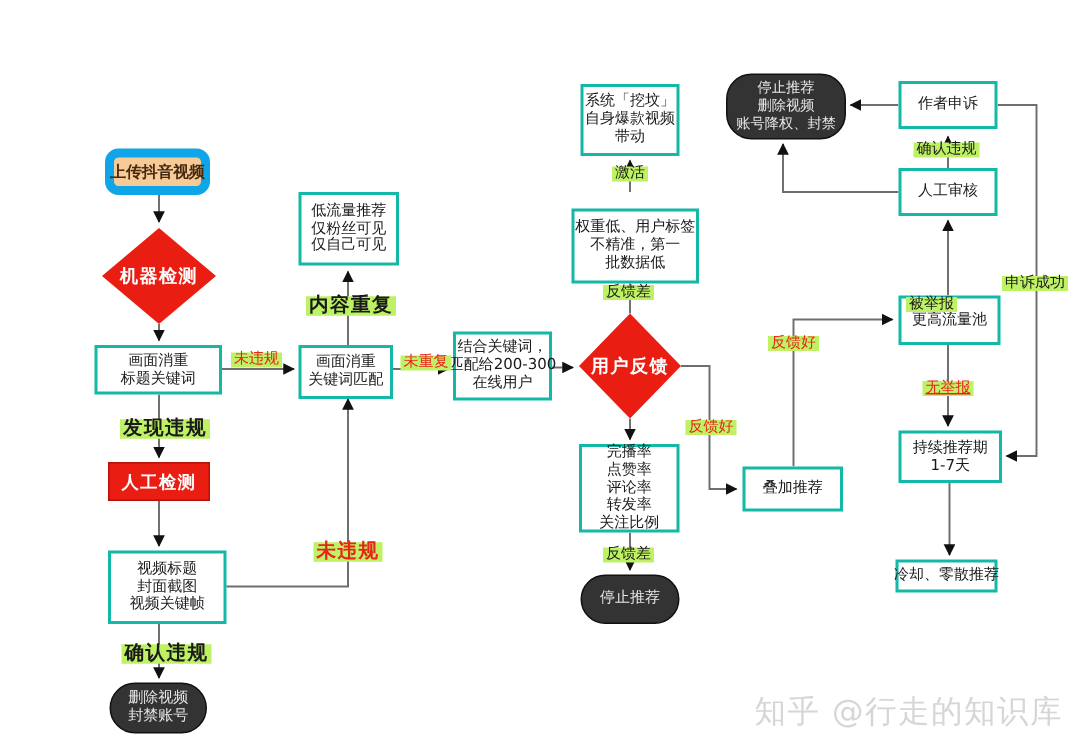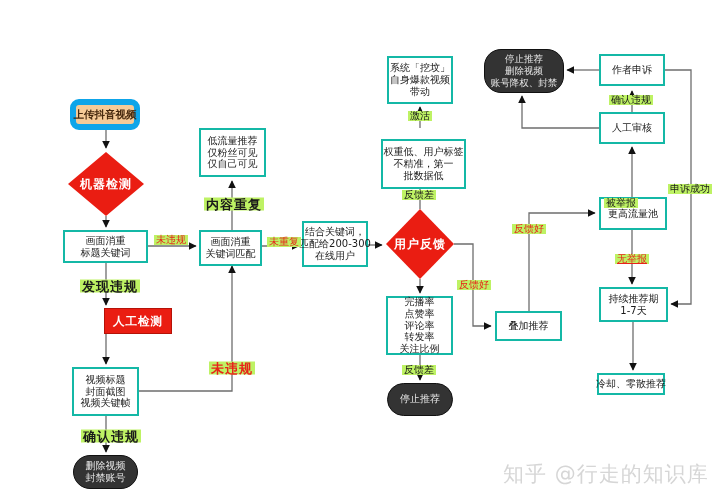--- a/index.html
+++ b/index.html
@@ -69,25 +69,25 @@
 
   <div class="node diamond" style="left:68px;top:152px;width:76px;height:64px;">
     <span class="ln">机器检测</span>
   </div>
 
   <div class="node box" style="left:63px;top:230px;width:85px;height:33px;">
     <span class="ln">画面消重</span>
     <span class="ln">标题关键词</span>
   </div>
 
-  <div class="node redbox" style="left:72px;top:308px;width:68px;height:26px;margin-left:32px;">
+  <div class="node redbox" style="left:72px;top:308px;width:68px;height:26px;">
     <span class="ln">人工检测</span>
   </div>
 
-  <div class="node box" style="left:72px;top:367px;width:67px;height:49px;">
+  <div class="node box" style="left:72px;top:367px;width:79px;height:49px;">
     <span class="ln">视频标题</span>
     <span class="ln">封面截图</span>
     <span class="ln">视频关键帧</span>
   </div>
 
   <div class="node pill" style="left:73px;top:455px;width:65px;height:34px;">
     <span class="ln">删除视频</span>
     <span class="ln">封禁账号</span>
   </div>
 

